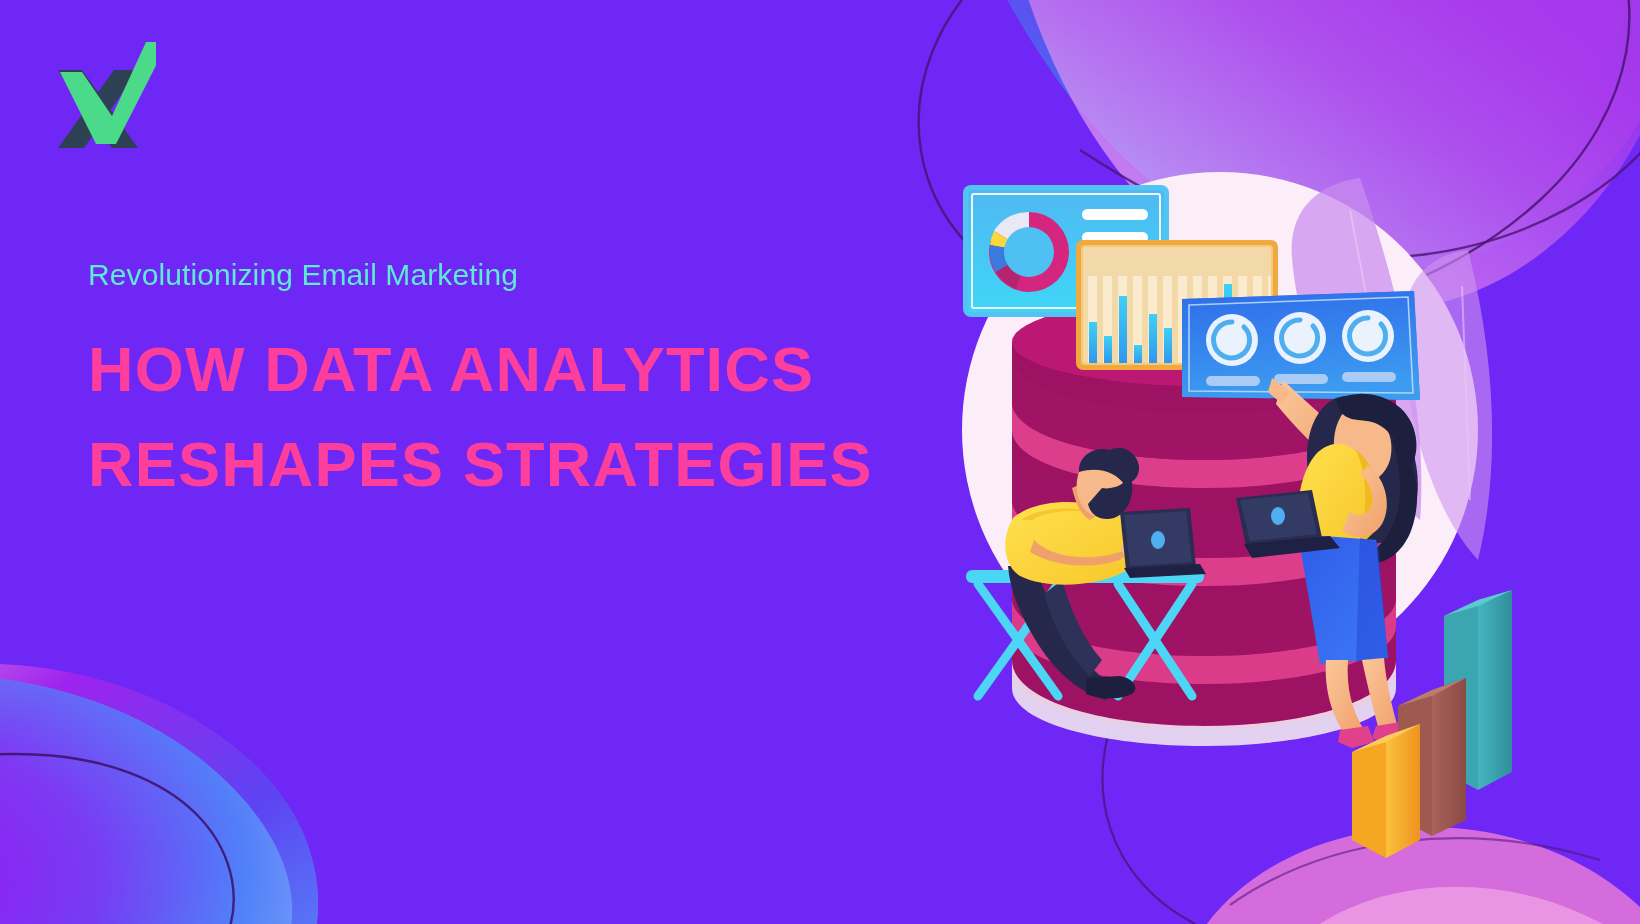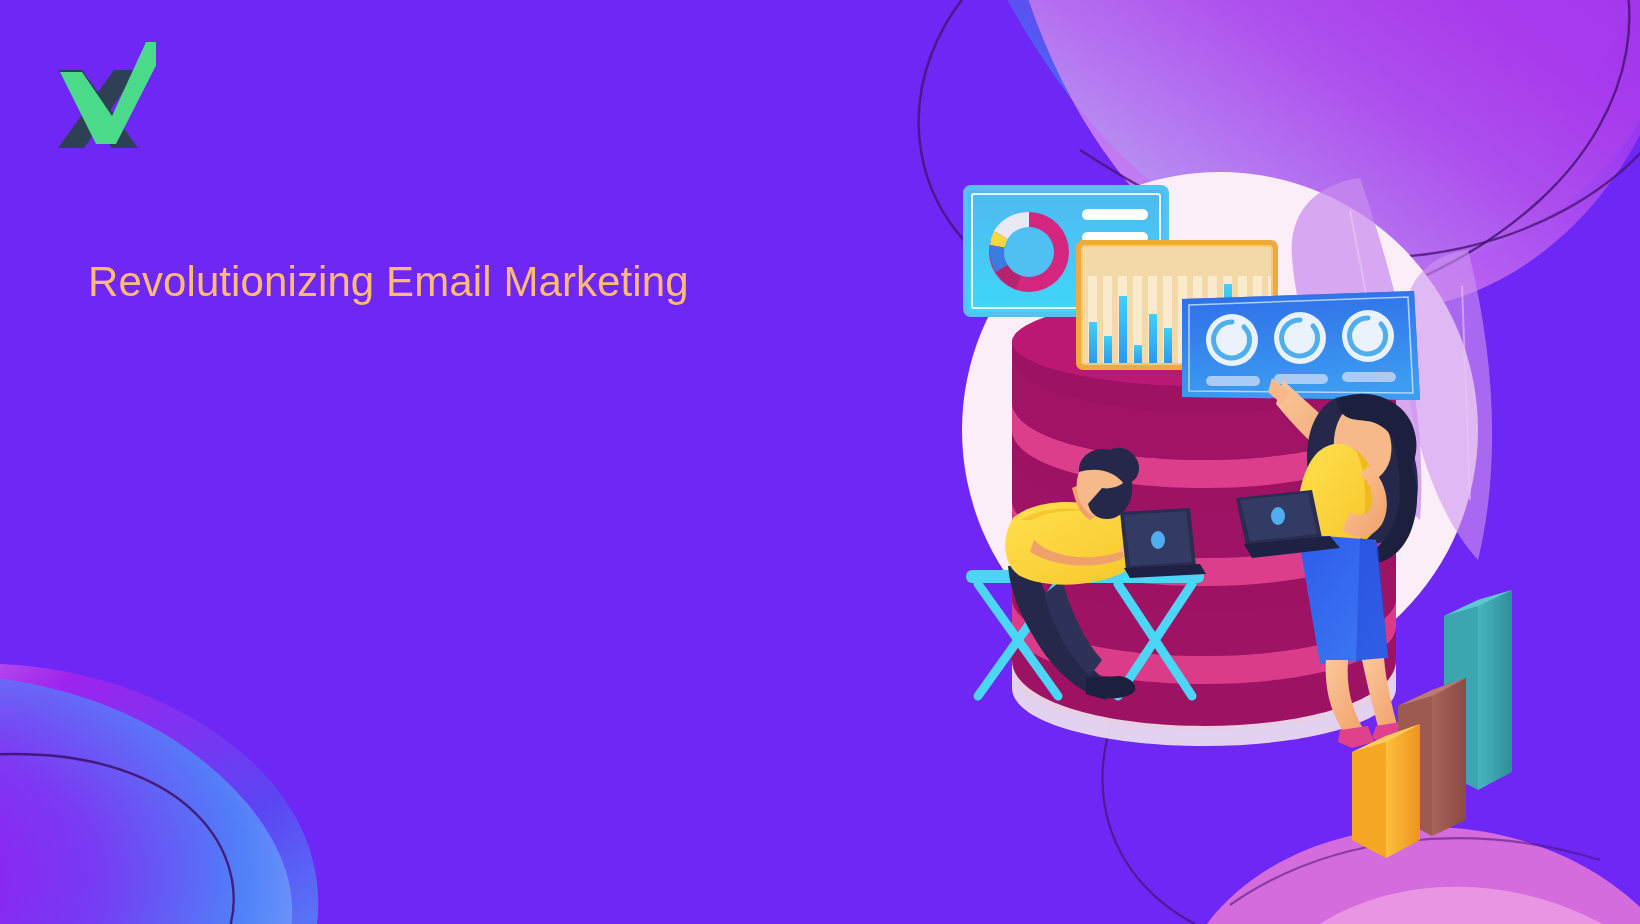--- a/index.html
+++ b/index.html
@@ -31,22 +31,22 @@
   .logo svg { width:100%; height:100%; display:block; }
 
   
   .copy {
     position:absolute;
     left:88px; top:258px;
     width:860px;
     z-index:7;
   }
   .eyebrow {
-    color:#fdba74;
-    font-size:42px;
+    color:#5eead4;
+    font-size:30px;
     font-weight:400;
     letter-spacing:0.1px;
     line-height:1.12;
     white-space:nowrap;
   }
   .headline {
     margin-top:30px;
     color:#FD3E9C;
     font-size:63px;
     font-weight:700;
@@ -401,15 +401,19 @@
   <div class="logo">
     <svg viewBox="0 0 110 112">
       <path d="M 12 32 L 36 32 L 92 110 L 66 110 Z" fill="#2E4054"></path>
       <path d="M 92 32 L 68 32 L 12 110 L 38 110 Z" fill="#2E4054"></path>
       <path d="M 14 34 L 36 34 L 66 78 L 100 4 L 122 4 L 70 106 L 50 106 Z" fill="#4BD98A"></path>
     </svg>
   </div>
 
   <div class="copy">
     <div class="eyebrow">Revolutionizing Email Marketing</div>
+    <div class="headline">
+      <span class="hl-line">HOW DATA ANALYTICS</span>
+      <span class="hl-line">RESHAPES STRATEGIES</span>
+    </div>
   </div>
 
 </div>
 
 </body></html>

